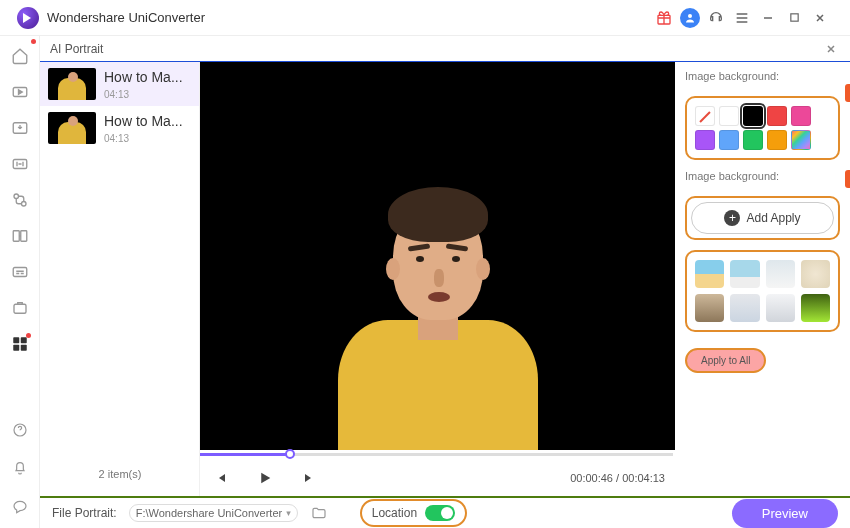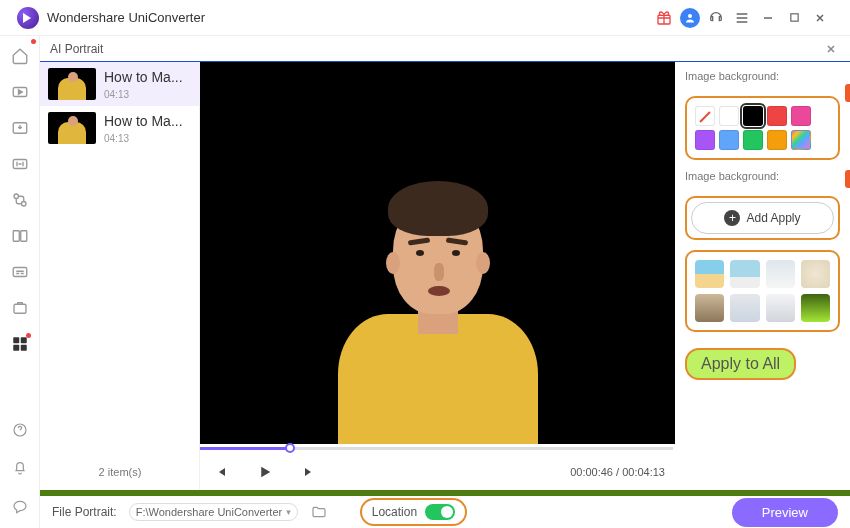--- a/index.html
+++ b/index.html
@@ -92,26 +92,26 @@
   .bg-thumb { height:28px; border-radius:4px; background:#d1d5db; cursor:pointer; }
   .bt1{background:linear-gradient(#87ceeb 50%,#f4d58d 50%);} 
   .bt2{background:linear-gradient(#a7d8ea 60%,#eee 60%);} 
   .bt3{background:linear-gradient(#dfe7ec,#f5f5f5);} 
   .bt4{background:radial-gradient(circle,#f0e6d2,#e0d4b8);} 
   .bt5{background:linear-gradient(#cdb89a,#8d775a);} 
   .bt6{background:linear-gradient(#e5e7eb,#cbd5e1);} 
   .bt7{background:linear-gradient(#f3f4f6,#d1d5db);} 
   .bt8{background:linear-gradient(#3f6212,#a3e635);} 
 
-  .apply-btn { align-self:flex-start; border:2px solid #e28c2b; border-radius:14px; background:#bef264; padding:5px 14px; font-size:16px; color:#555; cursor:pointer; margin-top:6px; }
+  .apply-btn { align-self:flex-start; border:2px solid #e28c2b; border-radius:14px; background:#fca5a5; padding:5px 14px; font-size:10px; color:#555; cursor:pointer; margin-top:6px; }
 
   .edge-mark { position:absolute; right:0; width:5px; height:18px; background:#f05a28; border-radius:3px 0 0 3px; }
 
   
-  .footer { height:38px; border-top:6px solid #4d7c0f; display:flex; align-items:center; padding:0 12px; gap:12px; font-size:12px; color:#555; position:relative; }
+  .footer { height:32px; border-top:2px solid #4d7c0f; display:flex; align-items:center; padding:0 12px; gap:12px; font-size:12px; color:#555; position:relative; }
   .item-count { position:absolute; left:0; top:-30px; width:160px; text-align:center; font-size:11px; color:#777; }
   .loc-input { display:flex; align-items:center; border:1px solid #ddd; border-radius:9px; padding:2px 6px; font-size:11px; color:#666; gap:4px; cursor:pointer; }
   .chev { font-size:9px; color:#999; }
   .folder-ico { width:18px; height:18px; display:flex; align-items:center; justify-content:center; color:#999; cursor:pointer; }
   .preview-pill { border:2px solid #e28c2b; border-radius:16px; padding:4px 10px; display:flex; align-items:center; gap:8px; margin-left:20px; }
   .toggle { width:30px; height:16px; border-radius:8px; background:#22c55e; position:relative; cursor:pointer; }
   .toggle::after { content:''; position:absolute; right:2px; top:2px; width:12px; height:12px; border-radius:50%; background:#fff; }
   .export-btn { margin-left:auto; background:#8b6bff; color:#fff; border:none; border-radius:16px; padding:7px 30px; font-size:13px; cursor:pointer; }
 
   svg { display:block; }

